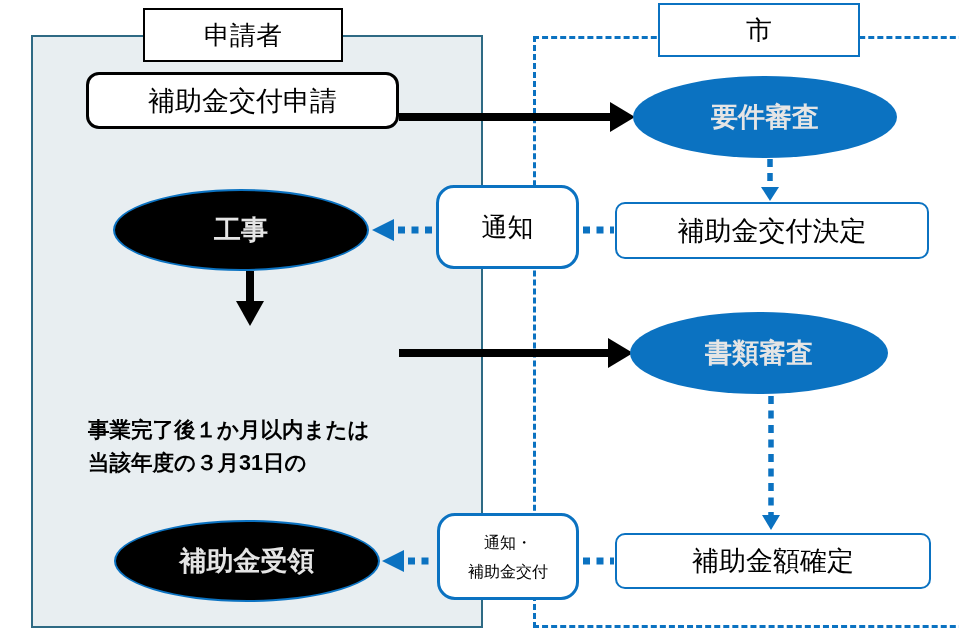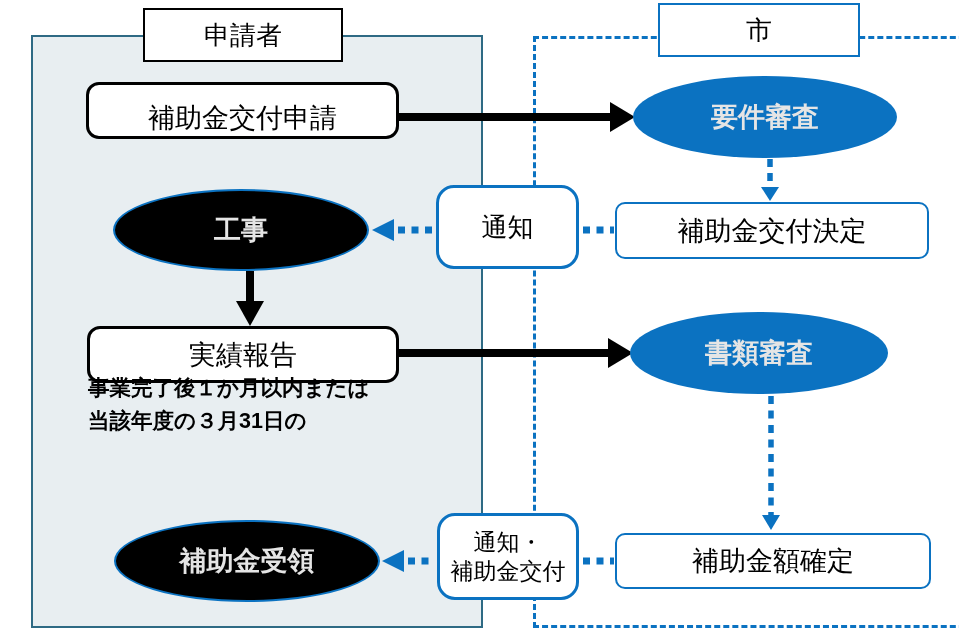--- a/index.html
+++ b/index.html
@@ -11,37 +11,37 @@
   .panel-applicant { left:3px; top:35px; width:452px; height:593px; background:#e8eef1; border:2px solid #2e6a84; }
   .panel-city { left:505px; top:36px; width:450px; height:592px; background:#fff; border:3px dashed #0b72c1; }
   svg.connectors { position:absolute; left:0; top:0; z-index:2; }
   .node {
     position:absolute; z-index:3; display:flex; align-items:center; justify-content:center;
     box-sizing:border-box; background:#fff; text-align:center; white-space:nowrap;
   }
   .title-black { left:115px; top:8px; width:200px; height:54px; border:2.5px solid #000; font-size:26px; }
   .title-blue  { left:630px; top:3px; width:202px; height:54px; border:2.5px solid #0b72c1; font-size:26px; }
   .box-black { border:3.5px solid #000; border-radius:13px; font-size:27px; }
-  #box-grant-application { left:58px; top:82px;  width:313px; height:57px;align-items:flex-end; }
+  #box-grant-application { left:58px; top:72px;  width:313px; height:57px; }
   #box-result-report     { left:59px; top:326px; width:312px; height:57px; }
   .box-blue { border:2.5px solid #0b72c1; border-radius:10px; font-size:27px; }
   #box-grant-decision { left:587px; top:202px; width:314px; height:57px; }
   #box-amount         { left:587px; top:533px; width:316px; height:56px; }
   .box-notice { border:3px solid #0b72c1; border-radius:18px; }
   #box-notice { left:408px; top:185px; width:143px; height:84px; font-size:26px; }
-  #box-notice-payment { left:409px; top:513px; width:142px; height:87px; font-size:23px; line-height:29px; flex-direction:column;align-items:center; }
+  #box-notice-payment { left:409px; top:513px; width:142px; height:87px; font-size:16px; line-height:29px; flex-direction:column;align-items:center; }
   .ellipse { border-radius:50%; color:#e5e5e5; font-weight:bold; font-size:27px; background-clip:padding-box; }
   .ellipse-blue  { background:#0b72c1; border:none; }
   .ellipse-black { background:#000; border:2px solid #0b72c1; }
   #el-requirement  { left:605px; top:76px;  width:264px; height:82px; }
   #el-document     { left:602px; top:312px; width:258px; height:82px; }
   #el-construction { left:85px;  top:189px; width:256px; height:82px; }
   #el-receipt      { left:86px;  top:520px; width:266px; height:82px; }
   .caption {
-    position:absolute; left:60px; top:372px; z-index:3;
+    position:absolute; left:60px; top:414px; z-index:3;
     font-size:21.5px; font-weight:bold; line-height:32.5px; text-align:left;
   }
 </style>
 </head>
 <body>
 
 <div class="canvas">
 
   <div class="panel panel-applicant"></div>
   <div class="panel panel-city"></div>
@@ -94,23 +94,20 @@
   </div>
 
   <div class="node box-blue" id="box-grant-decision">
     <span>補助金交付決定</span>
   </div>
 
   <div class="node ellipse ellipse-black" id="el-construction">
     <span>工事</span>
   </div>
 
-  <div class="node box-black" id="box-result-report">
-    <span>実績報告</span>
-  </div>
 
   <div class="caption">
     <div>事業完了後１か月以内または</div>
     <div>当該年度の３月31日の</div>
   </div>
 
   <div class="node ellipse ellipse-blue" id="el-document">
     <span>書類審査</span>
   </div>
 

